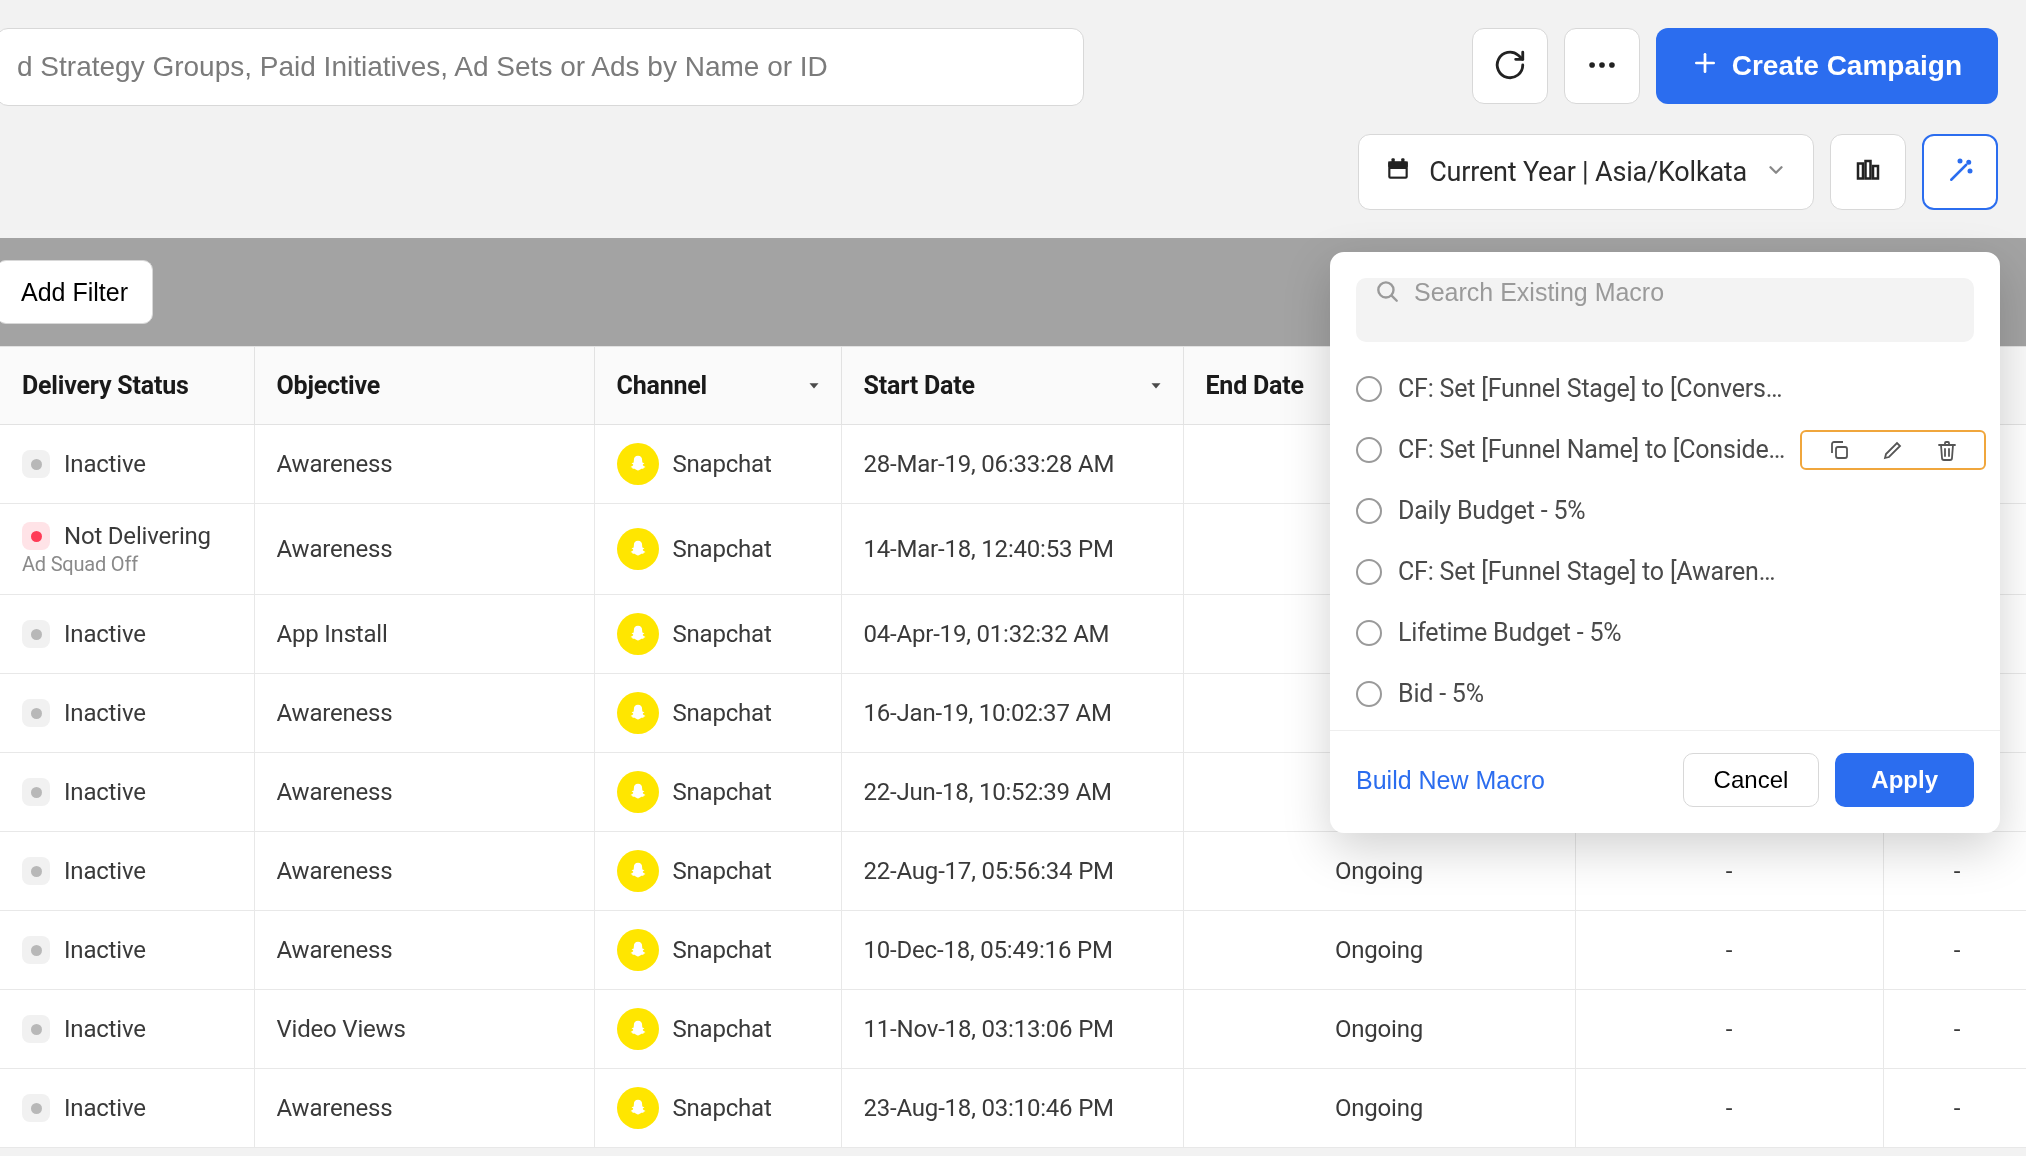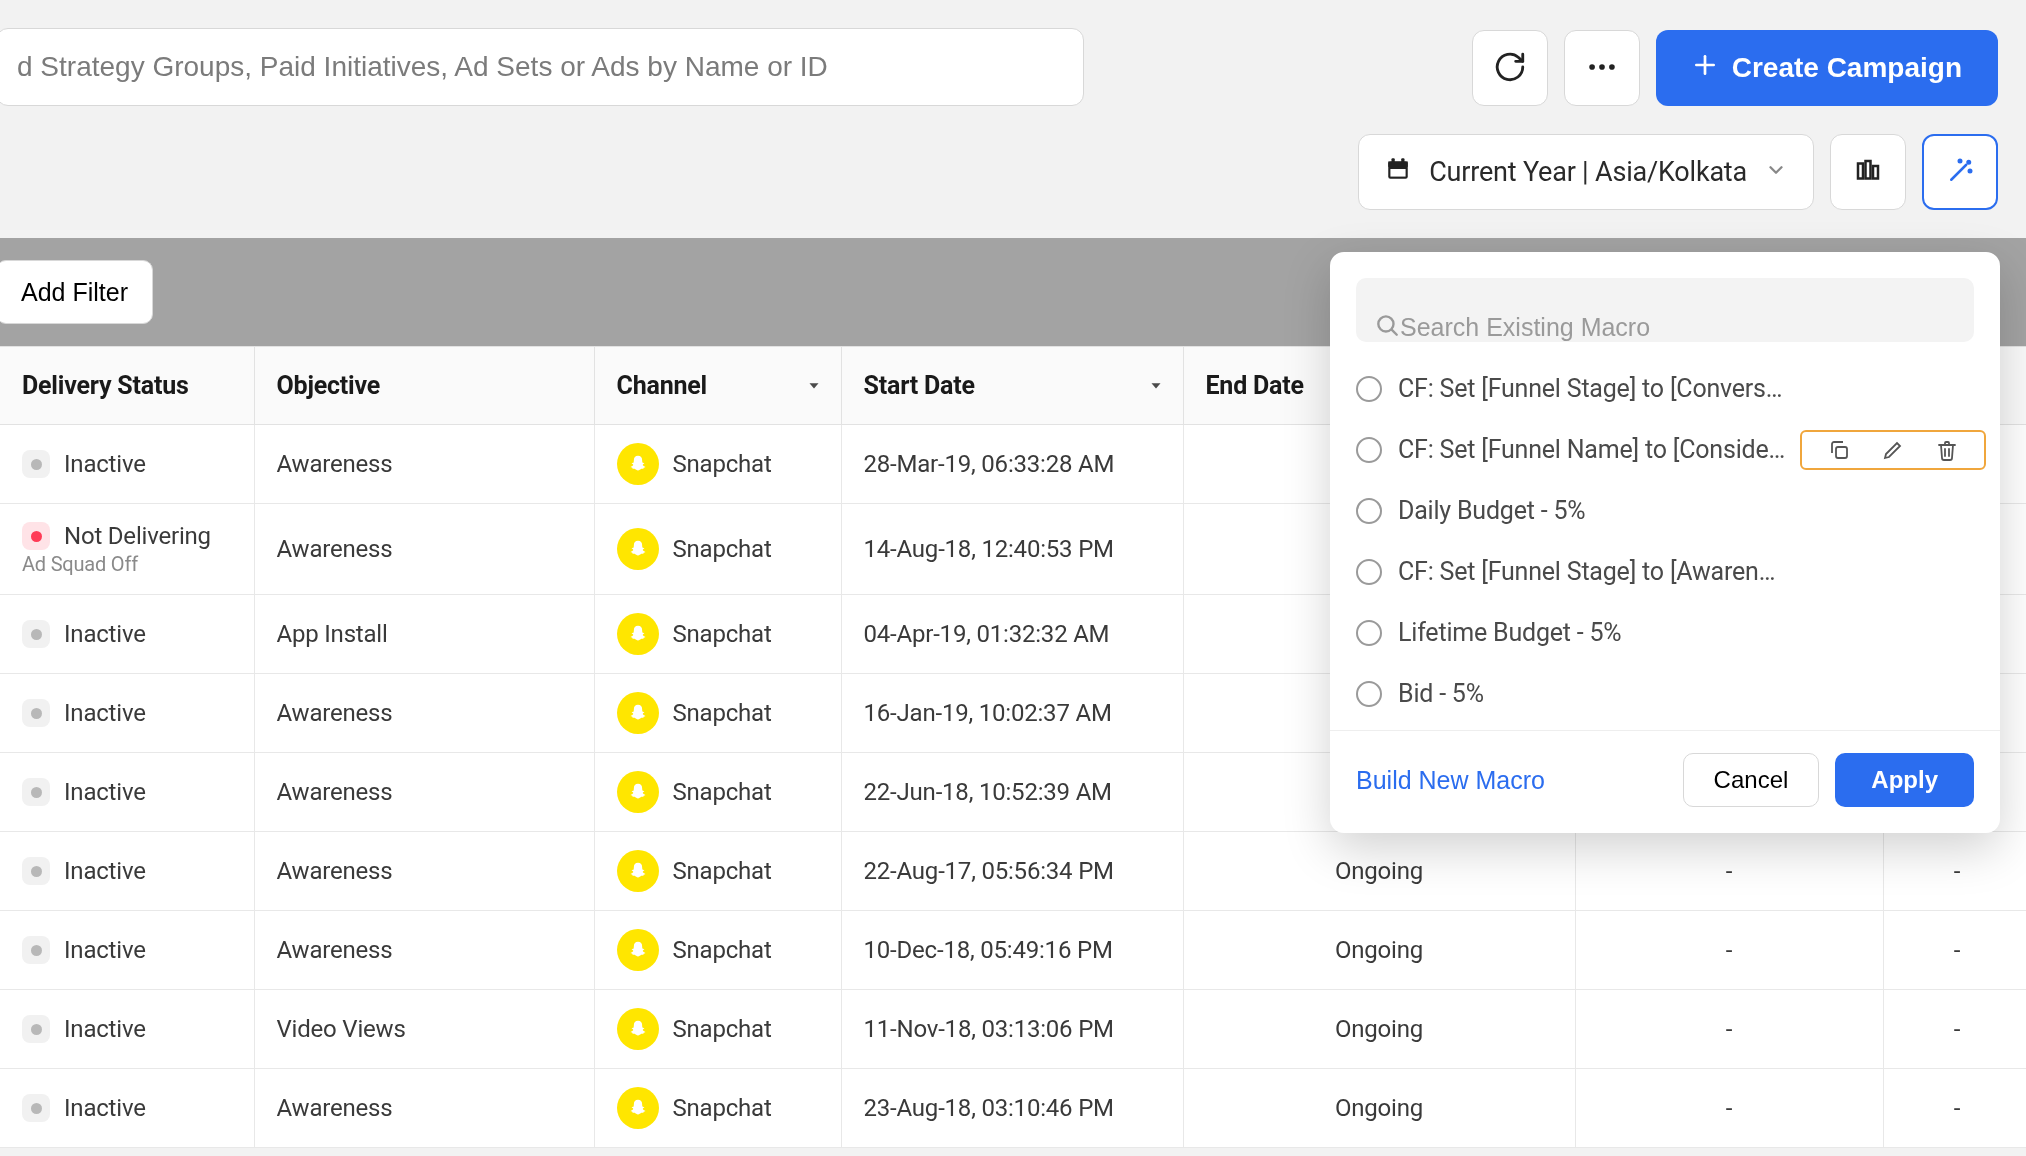--- a/index.html
+++ b/index.html
@@ -9,21 +9,21 @@
     color: #1a1a1a;
     width: 2026px;
     height: 1156px;
     overflow: hidden;
     letter-spacing: -0.2px;
   }
 
   
   .topbar {
     display: flex;
-    align-items: flex-end;
+    align-items: flex-start;
     padding: 28px 28px 28px 0;
     gap: 16px;
     background: #f2f2f2;
   }
   .search-wrap {
     flex: 0 0 auto;
     width: 1088px;
     margin-left: -4px;
   }
   .search-input {
@@ -185,21 +185,21 @@
     right: 26px;
     width: 670px;
     background: #fff;
     border-radius: 14px;
     box-shadow: 0 16px 48px rgba(0,0,0,0.18);
     padding: 26px 0 22px 0;
     z-index: 100;
   }
   .popover-search-wrap { padding: 0 26px 10px 26px; }
   .popover-search {
-    display: flex; align-items: flex-end; 
+    display: flex; align-items: flex-start; gap: 14px;
     background: #f3f3f3;
     border-radius: 10px;
     height: 64px;
     padding: 0 18px;
   }
   .popover-search input {
     flex: 1; border: none; background: transparent; outline: none;
     font-size: 25px; color: #4a4a4a;
   }
   .popover-search input::placeholder { color: #9a9a9a; }
@@ -415,21 +415,21 @@
     <td>
       <div class="channel-cell">
         <span class="snap-icon">
               <svg width="22" height="22" viewBox="0 0 24 24" fill="#fff">
                 <path d="M12 3c3 0 4.5 2 4.5 4.5 0 1 .1 2 .3 2.5.3.7 1.2.8 1.8.9.3.1.4.4.1.6-.5.3-1.3.7-1.5 1.3-.1.4.2.8.7 1.2.9.7 2.1 1 2.1 1.4 0 .3-1.1.6-1.7.8-.3.1-.4.6-.5.9-.1.3-.3.3-.6.2-.5-.1-1.2-.3-2 .1-.8.4-1.7 1.6-3.2 1.6s-2.4-1.2-3.2-1.6c-.8-.4-1.5-.2-2-.1-.3.1-.5.1-.6-.2-.1-.3-.2-.8-.5-.9-.6-.2-1.7-.5-1.7-.8 0-.4 1.2-.7 2.1-1.4.5-.4.8-.8.7-1.2-.2-.6-1-1-1.5-1.3-.3-.2-.2-.5.1-.6.6-.1 1.5-.2 1.8-.9.2-.5.3-1.5.3-2.5C7.5 5 9 3 12 3z"></path>
               </svg>
             </span>
         <span>Snapchat</span>
       </div>
     </td>
-    <td>14-Aug-18, 12:40:53 PM</td>
+    <td>14-Mar-18, 12:40:53 PM</td>
     <td class="centered">Ongoing</td>
     <td class="centered"></td>
     <td class="centered"></td>
   </tr>
       <tr>
     <td>
       <div class="status-cell">
         <div class="status-line">
           <span class="status-dot ">
                 <span class="inner"></span>

